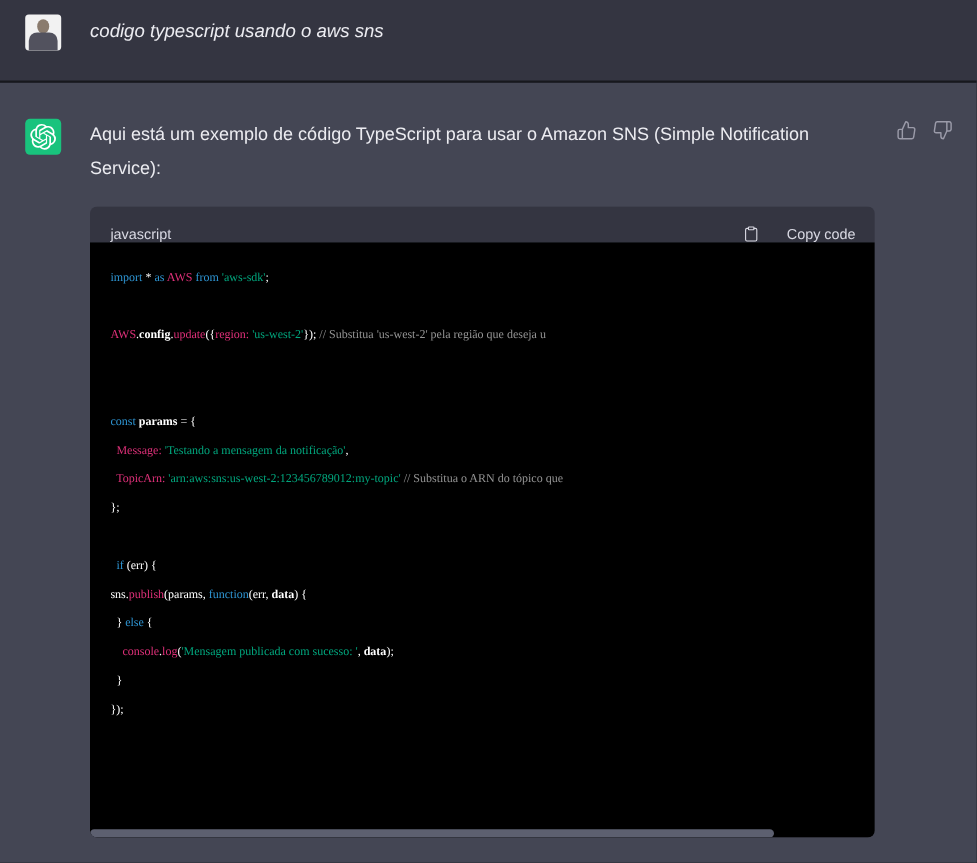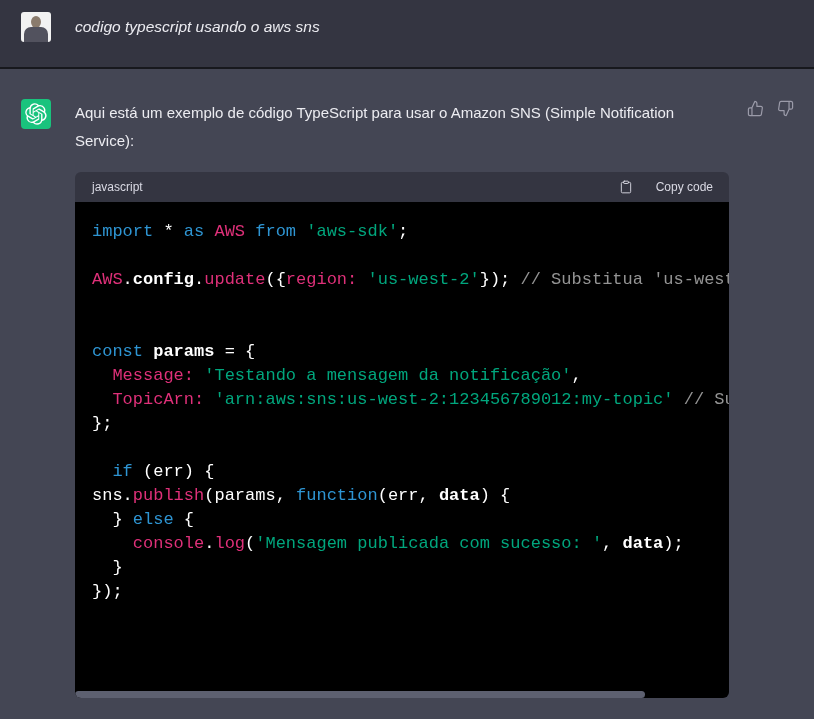--- a/index.html
+++ b/index.html
@@ -86,21 +86,21 @@
     margin-top: 17px;
     width: 654px;
     border-radius: 6px;
     overflow: hidden;
   }
   .code-header {
     background: #343541;
     height: 30px;
     padding: 0 16px 0 17px;
     display: flex;
-    align-items: center;
+    align-items: flex-end;
     justify-content: space-between;
   }
   .code-lang {
     font-size: 12px;
     color: #d9d9e3;
   }
   .copy-btn {
     display: flex;
     align-items: center;
     gap: 23px;
@@ -113,22 +113,22 @@
   .copy-btn svg { width: 14px; height: 14px; stroke: #d9d9e3; fill: none; stroke-width: 1.6; stroke-linecap: round; stroke-linejoin: round; }
 
   .code-body {
     background: #000000;
     padding: 18px 0 22px 17px;
     position: relative;
     overflow: hidden;
     height: 496px;
   }
   .code-line {
-    font-family: Liberation Mono, monospace;
-    font-size: 17px;
+    font-family: Liberation Serif, serif;
+    font-size: 10px;
     line-height: 24px;
     min-height: 24px;
     white-space: pre;
     color: #ffffff;
   }
   .tok-kw  { color: #2e95d3; }
   .tok-str { color: #00a67d; }
   .tok-prop{ color: #df3079; }
   .tok-cm  { color: #949494; }
   .tok-pl  { color: #ffffff; }

